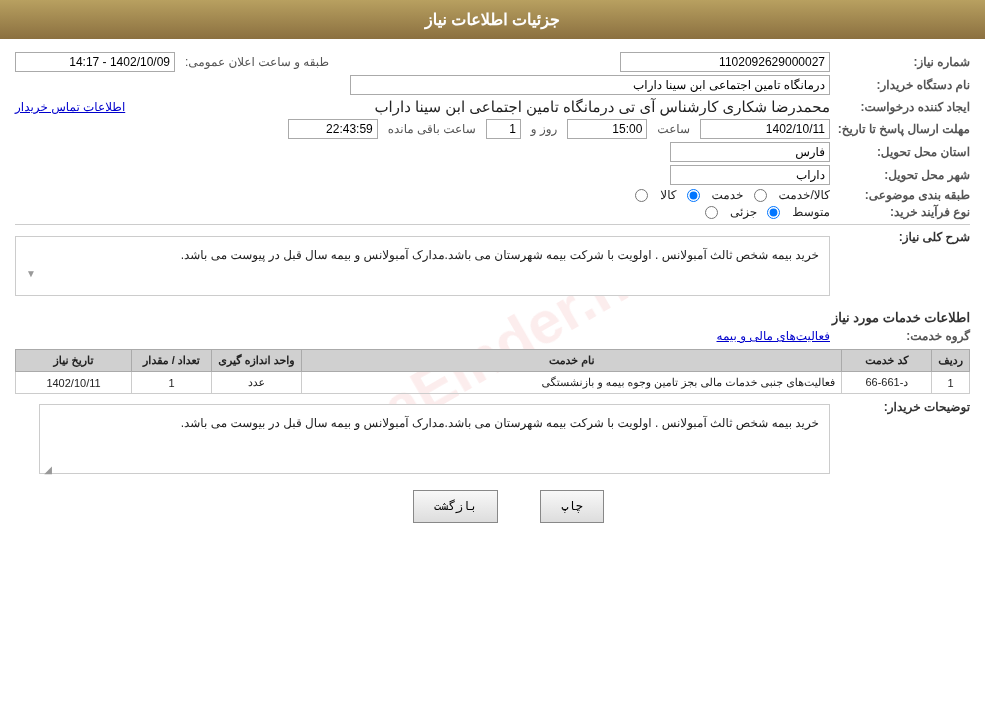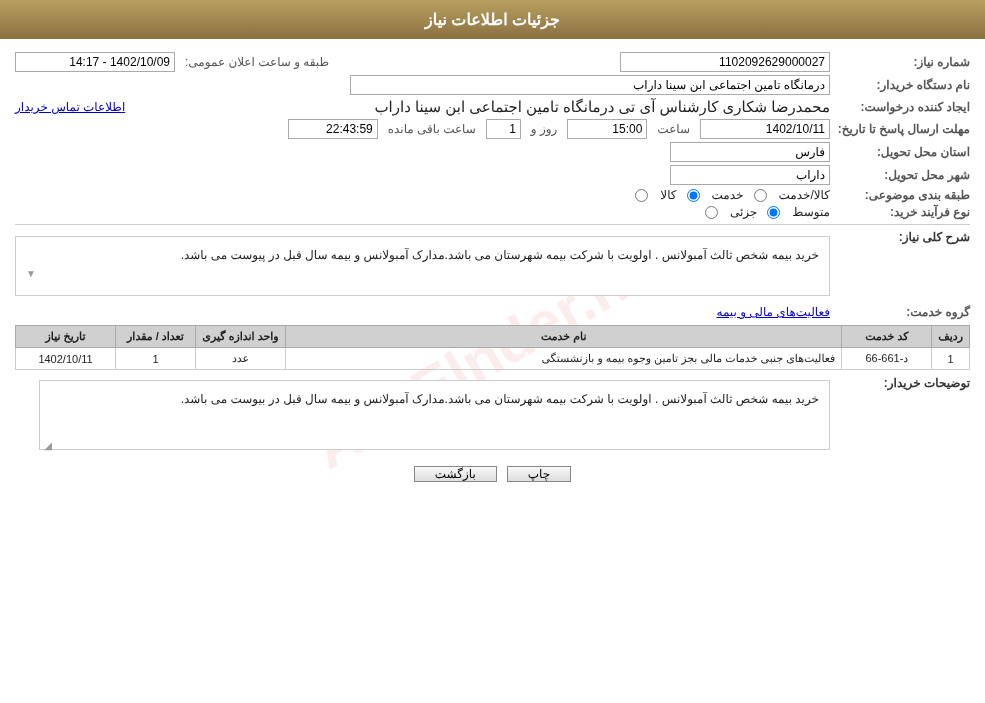--- a/index.html
+++ b/index.html
@@ -103,21 +103,21 @@
       vertical-align: middle;
     }
     .services-table td.text-right {
       text-align: right;
     }
     .col-num { width: 35px; }
     .col-code { width: 90px; }
     .col-name { }
     .col-unit { width: 90px; }
     .col-qty { width: 80px; }
-    .col-date { width: 100px; }
+    .col-date { width: 116px; }
     .buyer-notes-box {
       border: 1px solid #ccc;
       padding: 8px 10px;
       margin: 4px 0;
       font-size: 12px;
       line-height: 1.7;
       text-align: right;
       direction: rtl;
       background: #fff;
       min-height: 70px;
@@ -134,25 +134,26 @@
     }
     .buttons-row {
       display: flex;
       justify-content: center;
       gap: 10px;
       margin: 12px 0;
     }
     .btn {
       border: 1px solid #888;
       background: linear-gradient(to bottom, #f8f8f8, #ddd);
-      padding: 0 20px;
-      font-size: 12px;
-      font-family: Liberation Sans, sans-serif;
+      padding: 8px 20px;
+      font-size: 12px;
+      font-family: Liberation Mono, monospace;
       cursor: pointer;
       direction: rtl;
+      margin-left: 32px;
     }
     .divider-line {
       border: none;
       border-top: 1px solid #ccc;
       margin: 5px 0;
     }
     .info-row {
       display: flex;
       align-items: center;
       margin: 3px 0;
@@ -265,20 +266,21 @@
       <hr class="divider-line">
 
       <div class="info-row" style="gap:10px; align-items:flex-start; margin-top:5px;">
         <span class="label-cell" style="font-weight:bold; color:#333;">شرح کلی نیاز:</span>
         <div class="section-box" style="flex:1;">
           <span>خرید بیمه شخص ثالث آمبولانس . اولویت با شرکت بیمه شهرستان می باشد.مدارک آمبولانس و بیمه سال قبل در پیوست می باشد.</span>
           <div style="text-align:left; color:#999; font-size:10px;">▼</div>
         </div>
       </div>
 
+      <div class="section-header">اطلاعات خدمات مورد نیاز</div>
 
       <div class="info-row" style="gap:10px; margin-top:3px;">
         <span class="label-cell">گروه خدمت:</span>
         <span class="blue-link">فعالیت‌های مالی و بیمه</span>
       </div>
 
       <table class="services-table">
         <thead>
           <tr>
             <th class="col-num"><span>ردیف</span></th>

